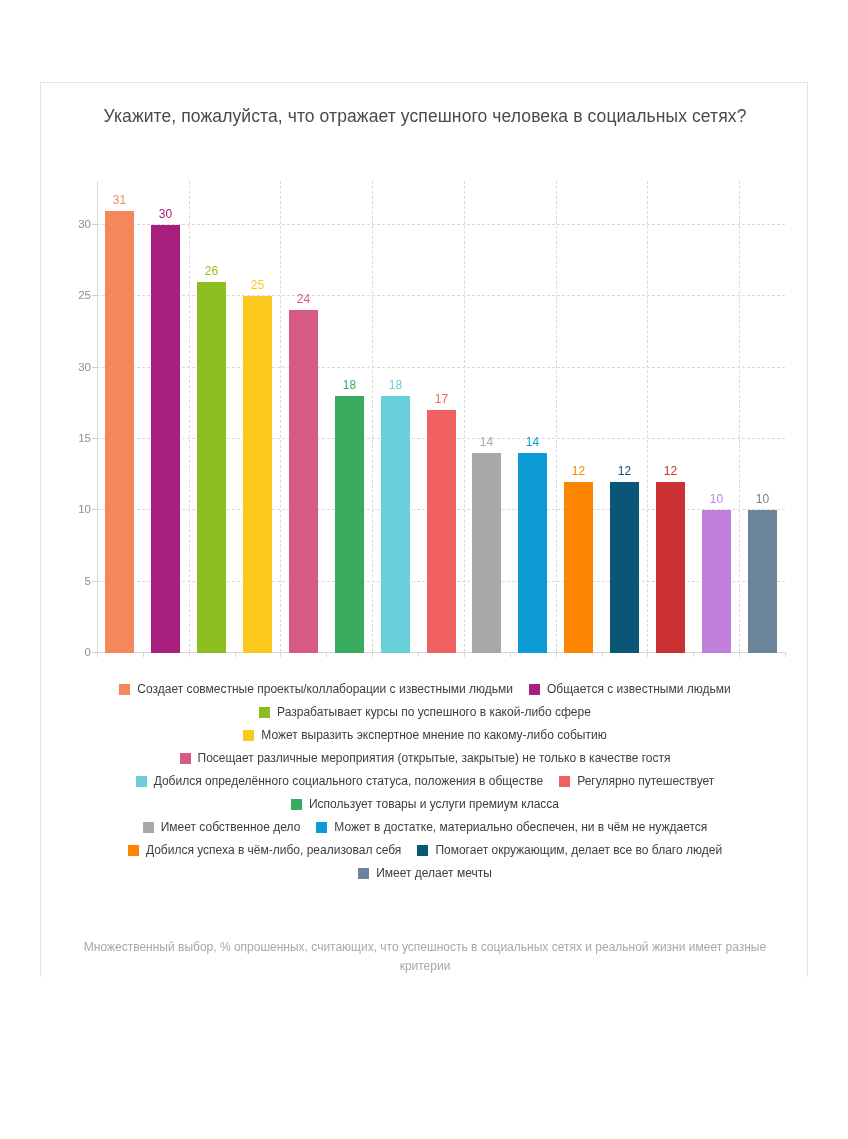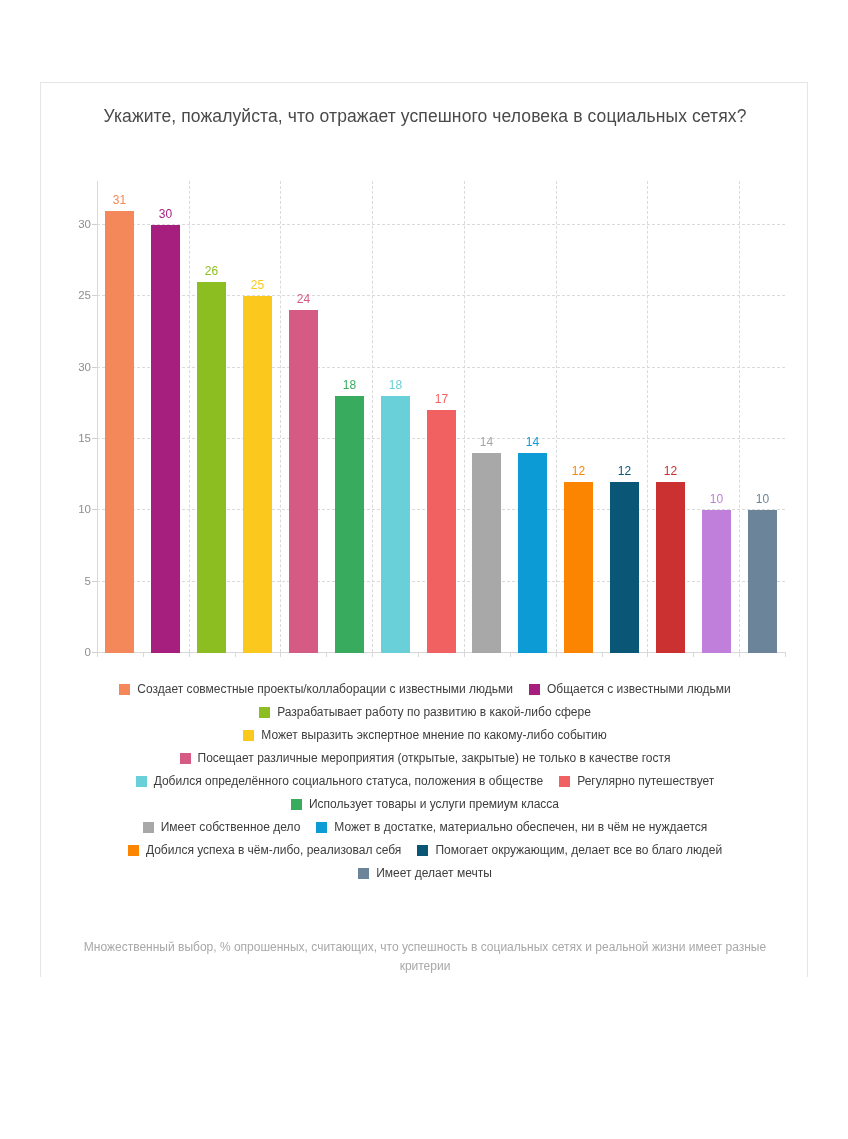--- a/index.html
+++ b/index.html
@@ -297,21 +297,21 @@
             <span class="legend-label">Создает совместные проекты/коллаборации с известными людьми</span>
           </div>
           <div class="legend-item">
             <span class="legend-swatch" style="background: rgb(166, 30, 126);"></span>
             <span class="legend-label">Общается с известными людьми</span>
           </div>
         </div>
         <div class="legend-row">
           <div class="legend-item">
             <span class="legend-swatch" style="background: rgb(140, 190, 33);"></span>
-            <span class="legend-label">Разрабатывает работу по развитию в какой-либо сфере</span>
+            <span class="legend-label">Разрабатывает курсы по успешного в какой-либо сфере</span>
           </div>
         </div>
         <div class="legend-row">
           <div class="legend-item">
             <span class="legend-swatch" style="background: rgb(251, 201, 29);"></span>
             <span class="legend-label">Может выразить экспертное мнение по какому-либо событию</span>
           </div>
         </div>
         <div class="legend-row">
           <div class="legend-item">

